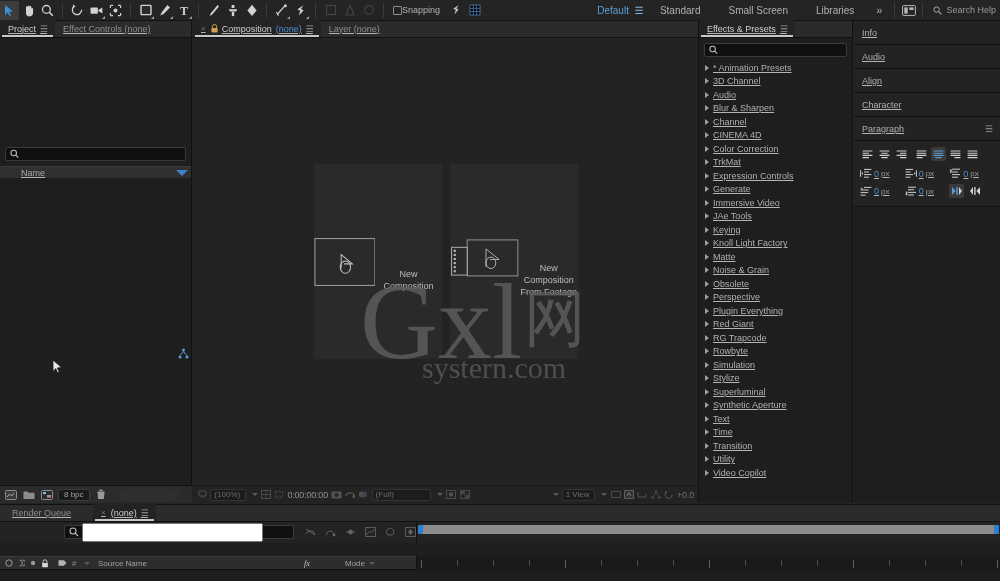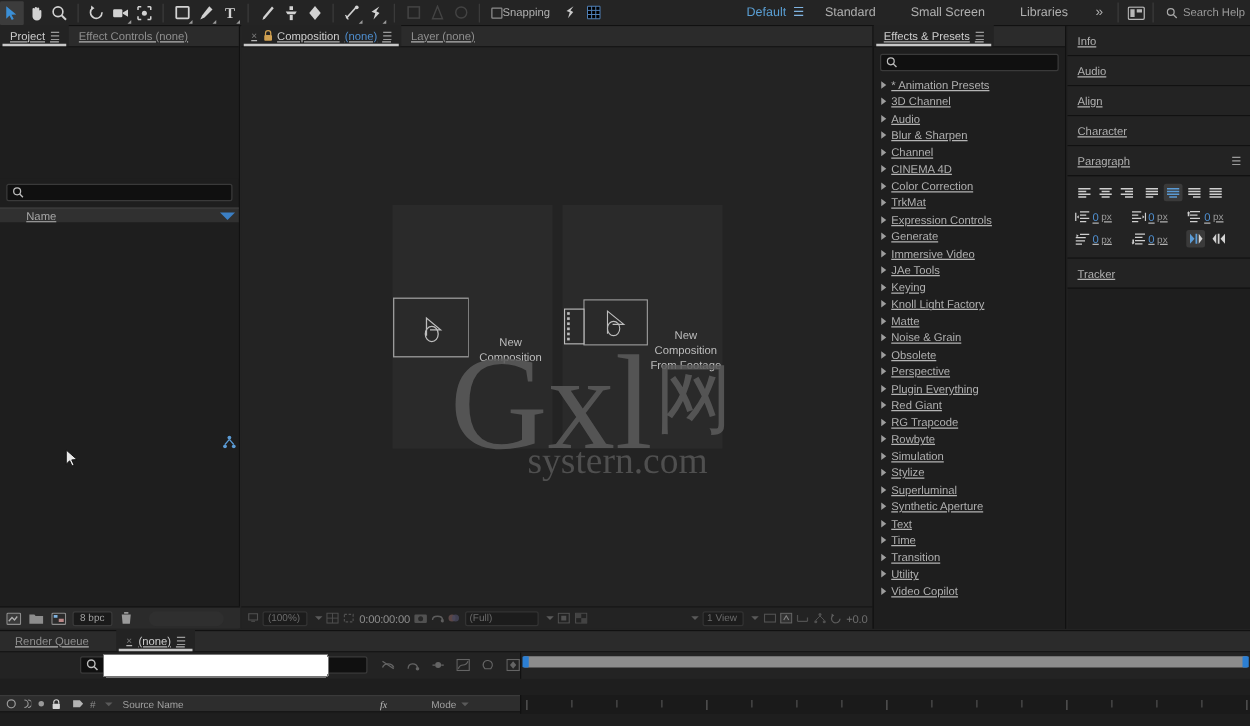--- a/index.html
+++ b/index.html
@@ -857,23 +857,20 @@
             <svg width="12" height="10" viewBox="0 0 12 10">
                 <path d="M11 1 L7.4 5 L11 9Z" fill="#d2d2d2"></path>
                 <rect x="5.2" y="1" width="1.4" height="8" fill="#d2d2d2"></rect>
                 <path d="M4 1 L1 5 L4 9Z" fill="#d2d2d2"></path>
               </svg>
           </span>
         </div>
       </div>
     </div>
 
-    <div class="acc">
-      <span>Tracker</span>
-    </div>
   </div>
 
   <div class="panel" id="timePanel">
     <div class="tl-tabs">
       <div class="ptab" style="padding-left:12px">
         <span>Render Queue</span>
       </div>
       <div class="ptab active" style="margin-left:14px">
         <span class="xcl">×</span>
         <span>(none)</span>

